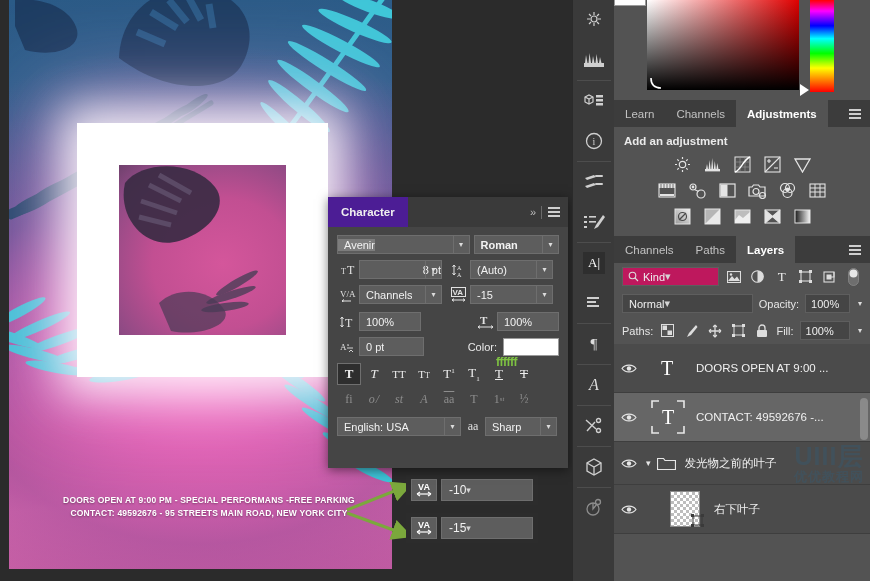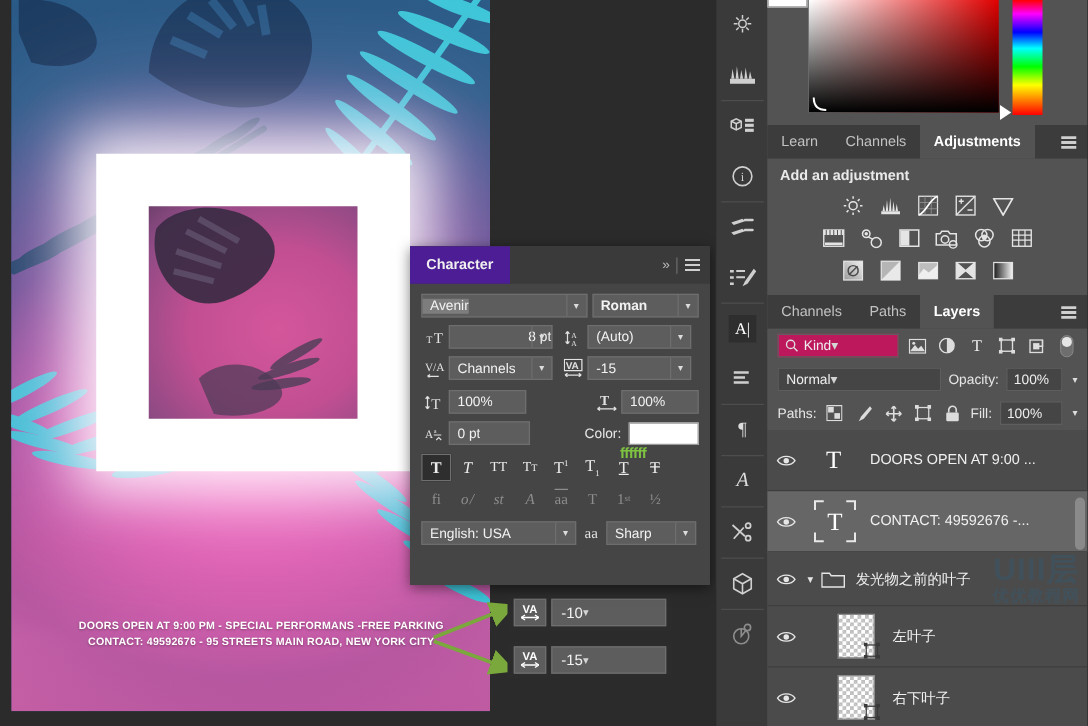--- a/index.html
+++ b/index.html
@@ -945,61 +945,40 @@
             <circle cx="8" cy="5.5" r="2.2" fill="#e6e6e6"></circle>
             </svg>
         </div>
         <span style="color:#e6e6e6;font-size:9px;margin-left:2px;">▾</span>
         <svg style="margin-left:6px;" width="19" height="15">
           <path d="M0.5 13.5 V2.5 h6 l1.5 2 h10.5 v9Z" fill="none" stroke="#e6e6e6" stroke-width="1.2"></path>
           </svg>
         <div class="lname" style="margin-left:9px;">发光物之前的叶子</div>
       </div>
 
+
       <div class="layer">
         <div class="eye">
           <svg width="16" height="11">
             <path d="M1 5.5 C4 1 12 1 15 5.5 C12 10 4 10 1 5.5Z" fill="none" stroke="#e6e6e6" stroke-width="1.1"></path>
             <circle cx="8" cy="5.5" r="2.2" fill="#e6e6e6"></circle>
             </svg>
         </div>
         <div class="thumb" style="margin-left:22px;">
           <div class="checker"></div>
           <svg style="position:absolute;right:0;bottom:1px;" width="13" height="13">
             <rect x="2" y="2" width="9" height="9" fill="none" stroke="#3a3a3a" stroke-width="1"></rect>
             <g fill="#3a3a3a">
                 <rect x="0" y="0" width="3" height="3"></rect>
                 <rect x="10" y="0" width="3" height="3"></rect>
             <rect x="0" y="10" width="3" height="3"></rect>
                 <rect x="10" y="10" width="3" height="3"></rect>
               </g>
             </svg>
         </div>
-        <div class="lname">左叶子</div>
-      </div>
-
-      <div class="layer">
-        <div class="eye">
-          <svg width="16" height="11">
-            <path d="M1 5.5 C4 1 12 1 15 5.5 C12 10 4 10 1 5.5Z" fill="none" stroke="#e6e6e6" stroke-width="1.1"></path>
-            <circle cx="8" cy="5.5" r="2.2" fill="#e6e6e6"></circle>
-            </svg>
-        </div>
-        <div class="thumb" style="margin-left:22px;">
-          <div class="checker"></div>
-          <svg style="position:absolute;right:0;bottom:1px;" width="13" height="13">
-            <rect x="2" y="2" width="9" height="9" fill="none" stroke="#3a3a3a" stroke-width="1"></rect>
-            <g fill="#3a3a3a">
-                <rect x="0" y="0" width="3" height="3"></rect>
-                <rect x="10" y="0" width="3" height="3"></rect>
-            <rect x="0" y="10" width="3" height="3"></rect>
-                <rect x="10" y="10" width="3" height="3"></rect>
-              </g>
-            </svg>
-        </div>
         <div class="lname">右下叶子</div>
       </div>
 
       <div class="scroll"></div>
 
       <div class="watermark">
         <div class="wm1">UIII层</div>
         <div class="wm2">优优教程网</div>
       </div>
     </div>

